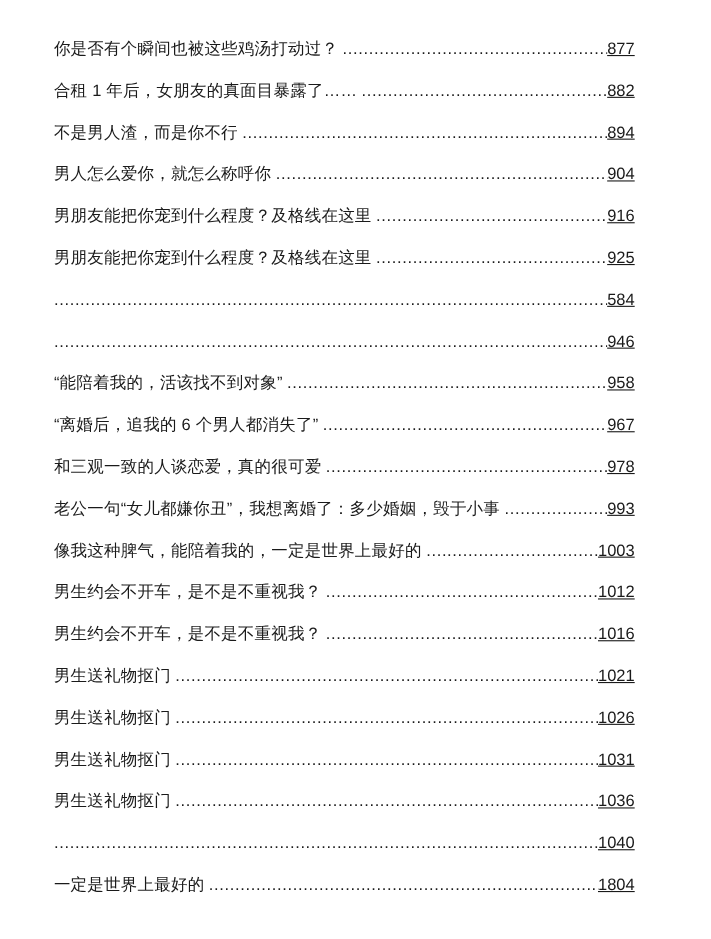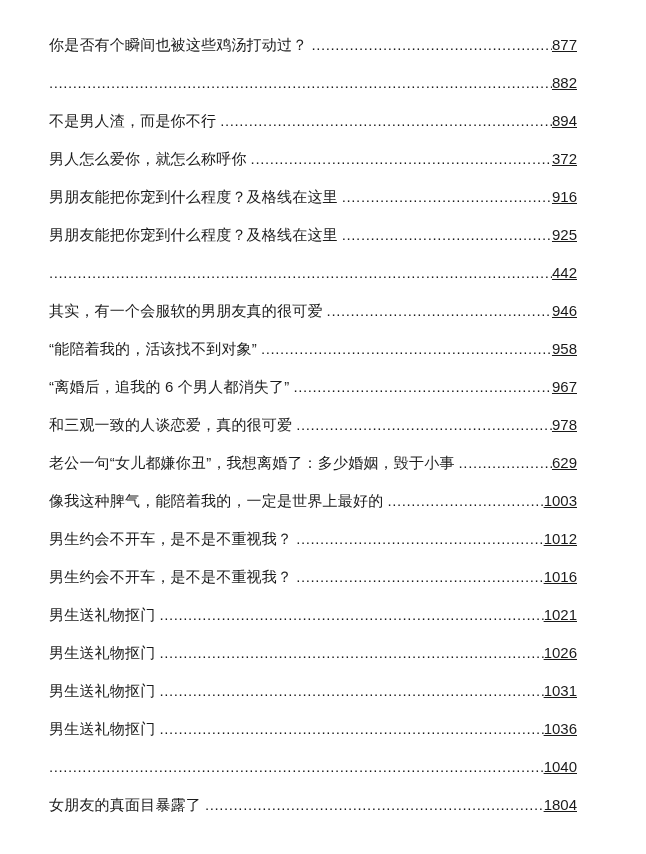--- a/index.html
+++ b/index.html
@@ -56,55 +56,55 @@
 
 <div class="page" style="background: rgb(255, 255, 255); color: rgb(26, 26, 26);">
   <div class="toc">
   <div class="toc-row">
     <span class="title">你是否有个瞬间也被这些鸡汤打动过？</span>
     <span class="leader">............................................................................................................................................</span>
     <span class="pagenum">877</span>
   </div>
 
   <div class="toc-row">
+    <span class="title">合租 1 年后，女朋友的真面目暴露了……</span>
     <span class="leader">............................................................................................................................................</span>
     <span class="pagenum">882</span>
   </div>
 
   <div class="toc-row">
     <span class="title">不是男人渣，而是你不行</span>
     <span class="leader">............................................................................................................................................</span>
     <span class="pagenum">894</span>
   </div>
 
   <div class="toc-row">
     <span class="title">男人怎么爱你，就怎么称呼你</span>
     <span class="leader">............................................................................................................................................</span>
-    <span class="pagenum">372</span>
+    <span class="pagenum">904</span>
   </div>
 
   <div class="toc-row">
     <span class="title">男朋友能把你宠到什么程度？及格线在这里</span>
     <span class="leader">............................................................................................................................................</span>
     <span class="pagenum">916</span>
   </div>
 
   <div class="toc-row">
     <span class="title">男朋友能把你宠到什么程度？及格线在这里</span>
     <span class="leader">............................................................................................................................................</span>
     <span class="pagenum">925</span>
   </div>
 
   <div class="toc-row">
     <span class="leader">............................................................................................................................................</span>
-    <span class="pagenum">442</span>
+    <span class="pagenum">584</span>
   </div>
 
   <div class="toc-row">
-    <span class="title">其实，有一个会服软的男朋友真的很可爱</span>
     <span class="leader">............................................................................................................................................</span>
     <span class="pagenum">946</span>
   </div>
 
   <div class="toc-row">
     <span class="title">“能陪着我的，活该找不到对象”</span>
     <span class="leader">............................................................................................................................................</span>
     <span class="pagenum">958</span>
   </div>
 
@@ -116,21 +116,21 @@
 
   <div class="toc-row">
     <span class="title">和三观一致的人谈恋爱，真的很可爱</span>
     <span class="leader">............................................................................................................................................</span>
     <span class="pagenum">978</span>
   </div>
 
   <div class="toc-row">
     <span class="title">老公一句“女儿都嫌你丑”，我想离婚了：多少婚姻，毁于小事</span>
     <span class="leader">............................................................................................................................................</span>
-    <span class="pagenum">629</span>
+    <span class="pagenum">993</span>
   </div>
 
   <div class="toc-row">
     <span class="title">像我这种脾气，能陪着我的，一定是世界上最好的</span>
     <span class="leader">............................................................................................................................................</span>
     <span class="pagenum">1003</span>
   </div>
 
   <div class="toc-row">
     <span class="title">男生约会不开车，是不是不重视我？</span>
@@ -167,18 +167,18 @@
     <span class="leader">............................................................................................................................................</span>
     <span class="pagenum">1036</span>
   </div>
 
   <div class="toc-row">
     <span class="leader">............................................................................................................................................</span>
     <span class="pagenum">1040</span>
   </div>
 
   <div class="toc-row">
-    <span class="title">女朋友的真面目暴露了</span>
+    <span class="title">一定是世界上最好的</span>
     <span class="leader">............................................................................................................................................</span>
     <span class="pagenum">1804</span>
   </div>
 </div>
 </div>
 
 </body></html>

